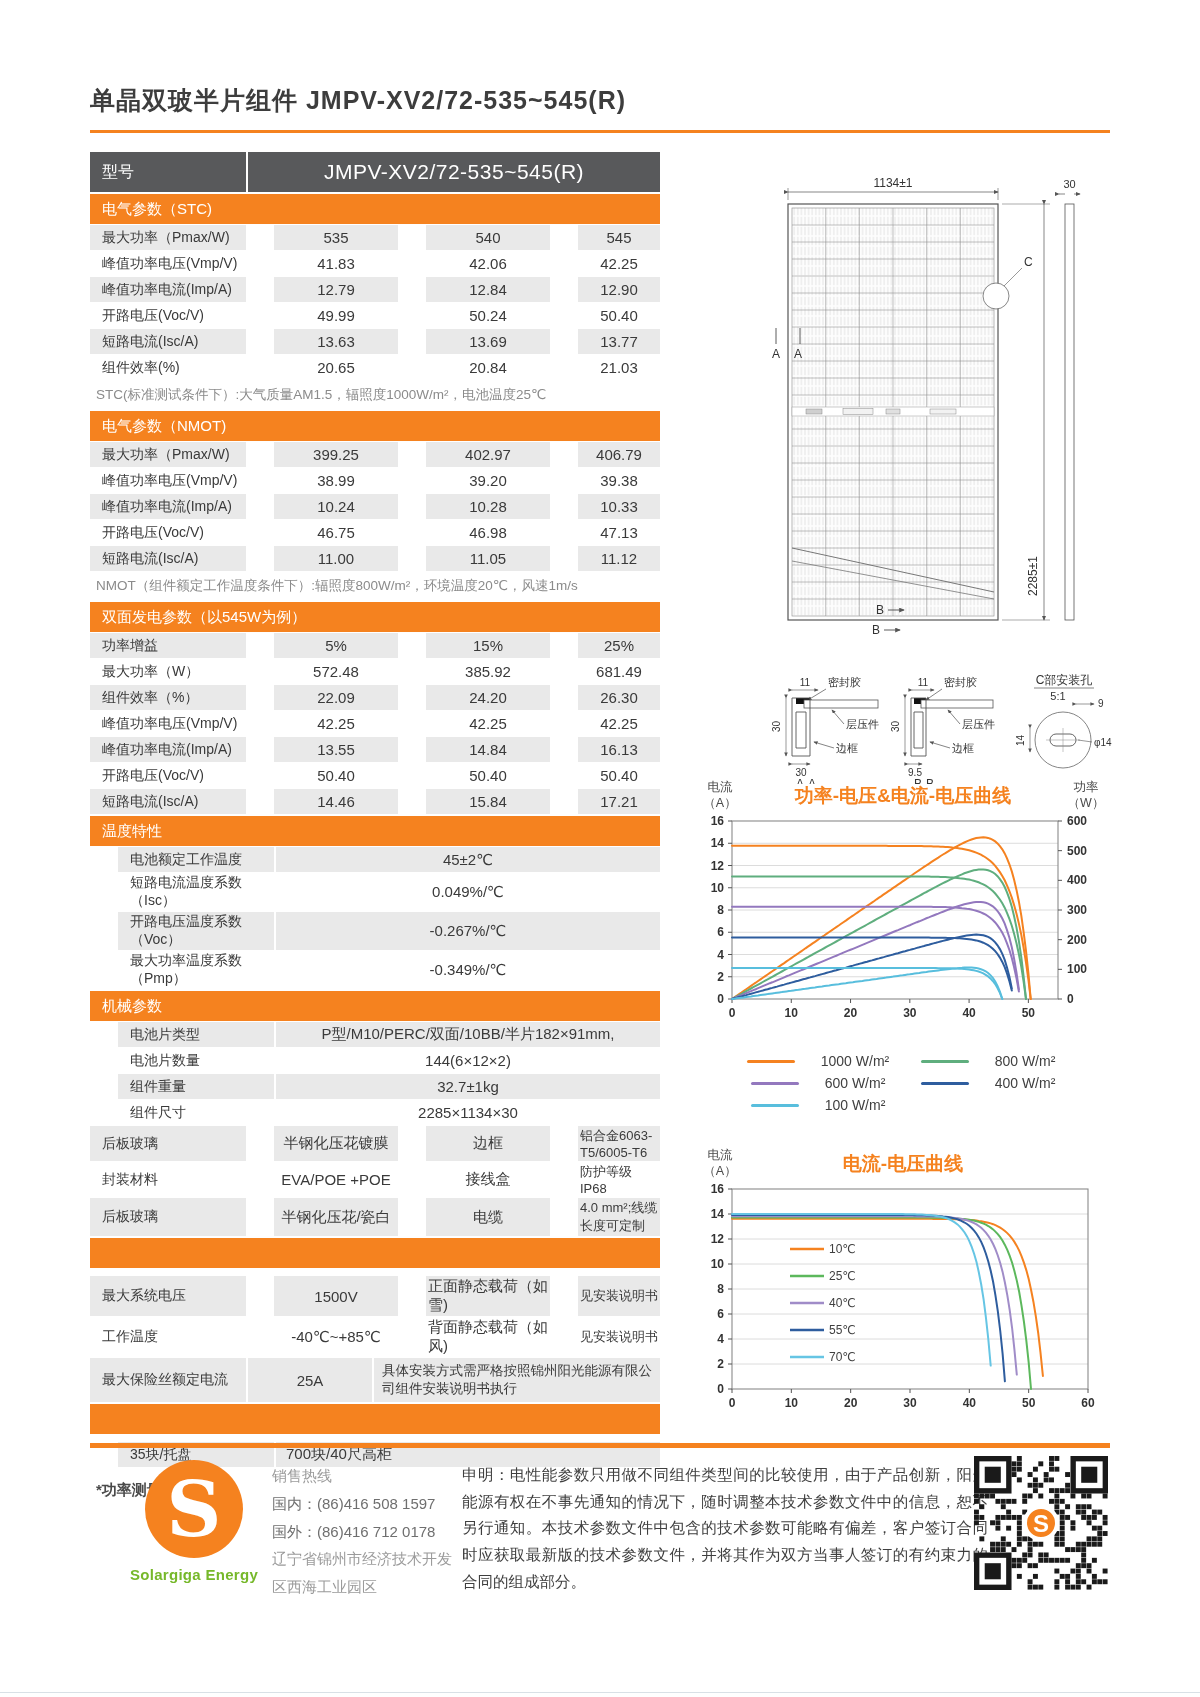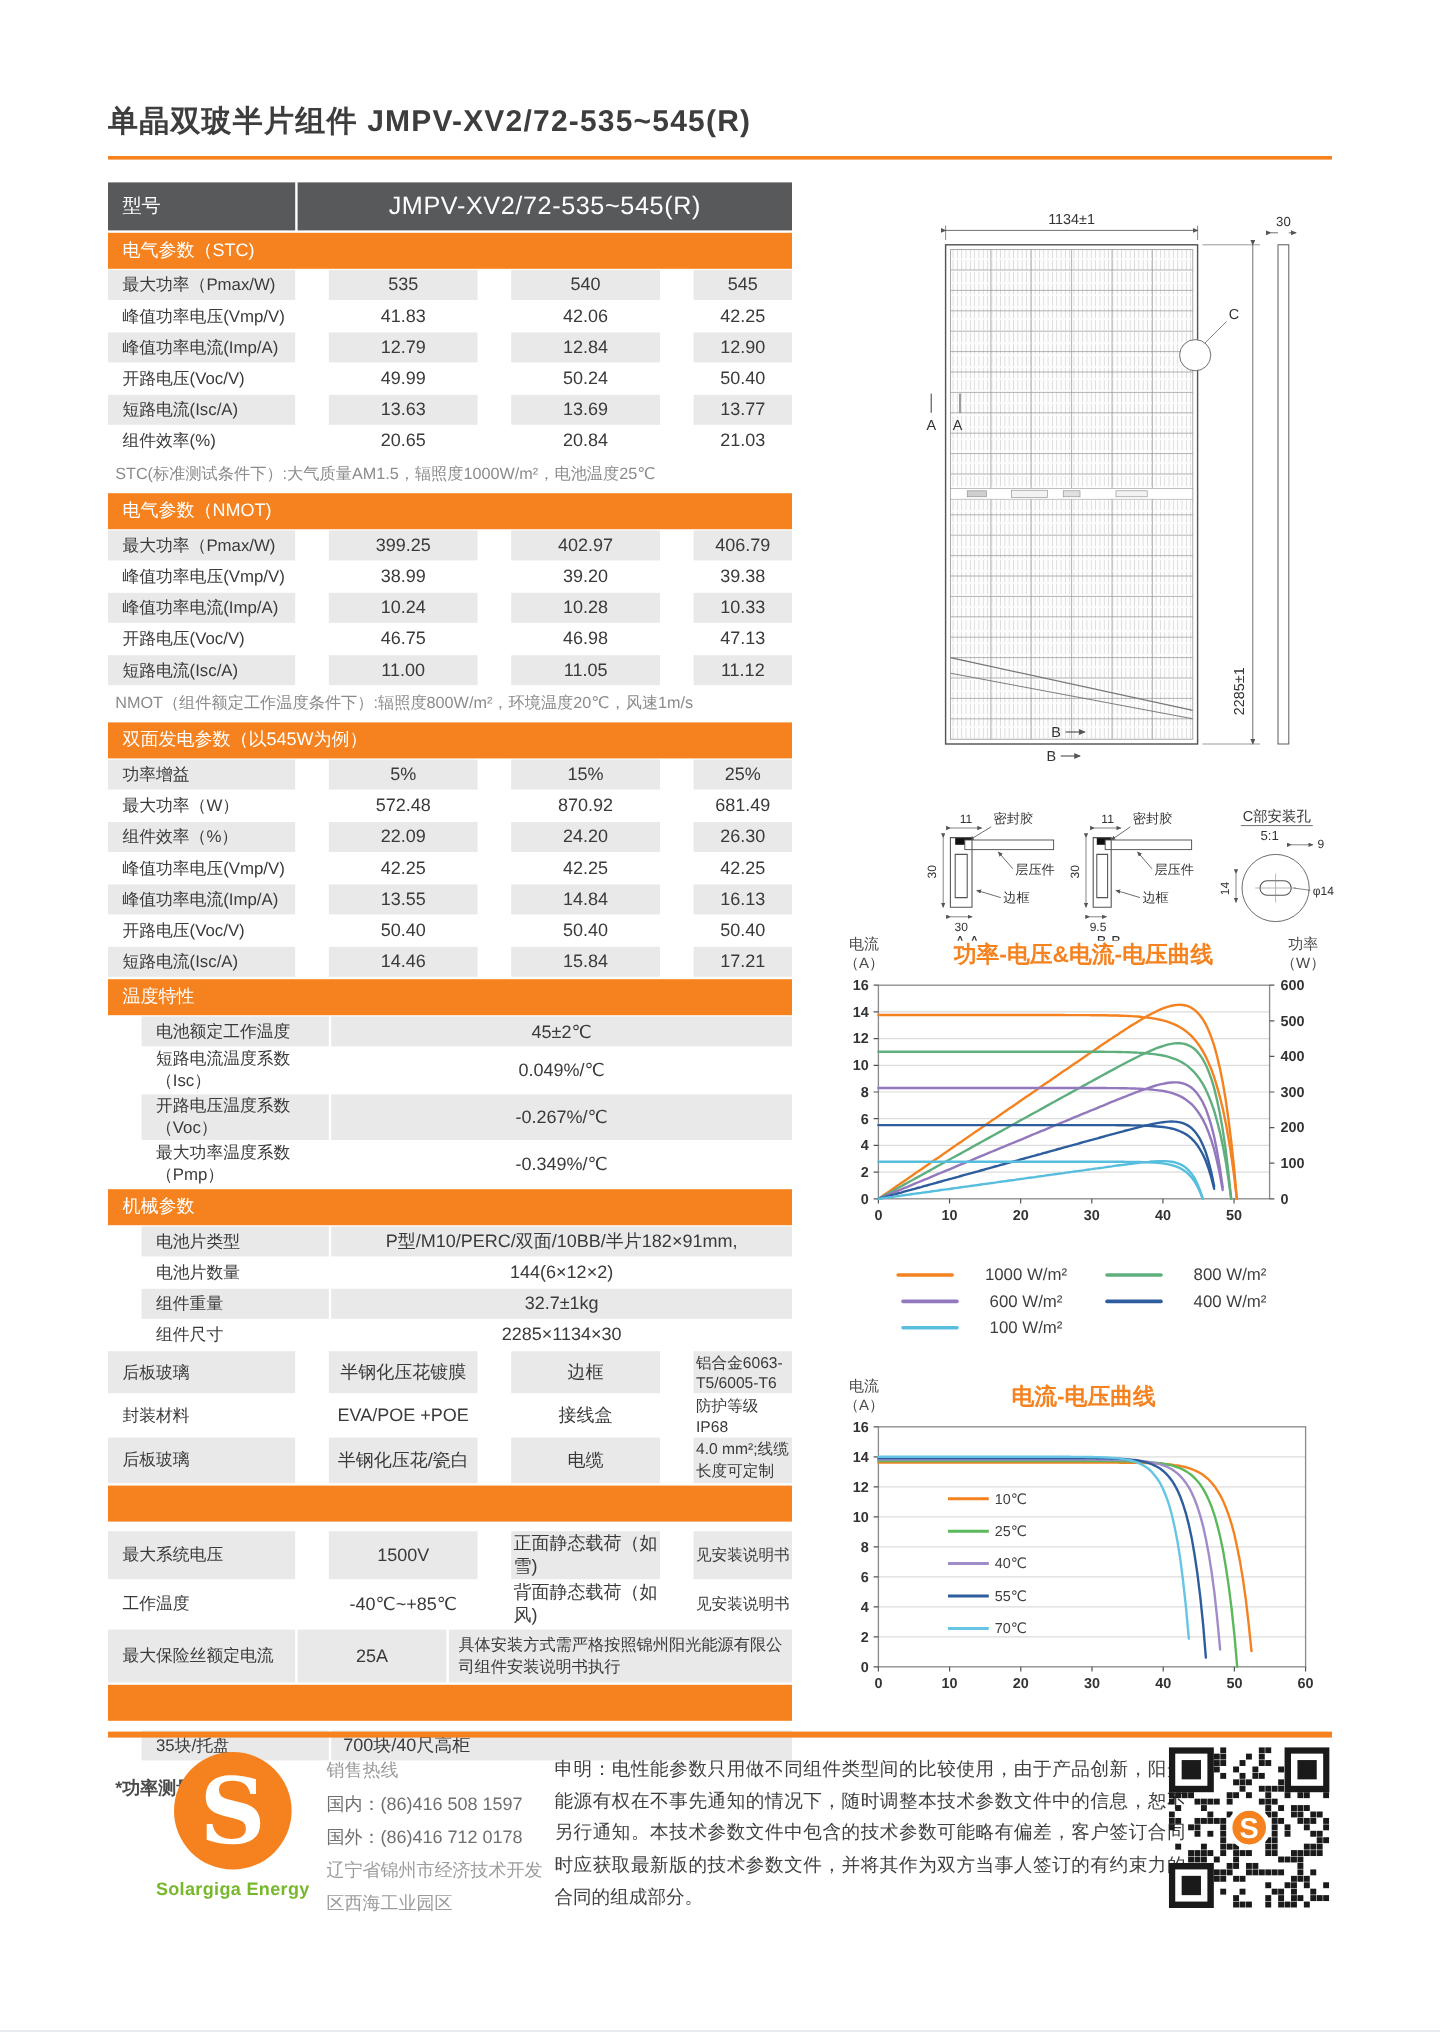--- a/index.html
+++ b/index.html
@@ -155,21 +155,21 @@
         <div class="rows">
           <div class="row v3 alt">
             <div class="cell lbl">功率增益</div>
             <div class="cell">5%</div>
             <div class="cell">15%</div>
             <div class="cell">25%</div>
           </div>
           <div class="row v3">
             <div class="cell lbl">最大功率（W）</div>
             <div class="cell">572.48</div>
-            <div class="cell">870.92</div>
+            <div class="cell">385.92</div>
             <div class="cell">681.49</div>
           </div>
           <div class="row v3 alt">
             <div class="cell lbl">组件效率（%）</div>
             <div class="cell">22.09</div>
             <div class="cell">24.20</div>
             <div class="cell">26.30</div>
           </div>
           <div class="row v3">
             <div class="cell lbl">峰值功率电压(Vmp/V)</div>

